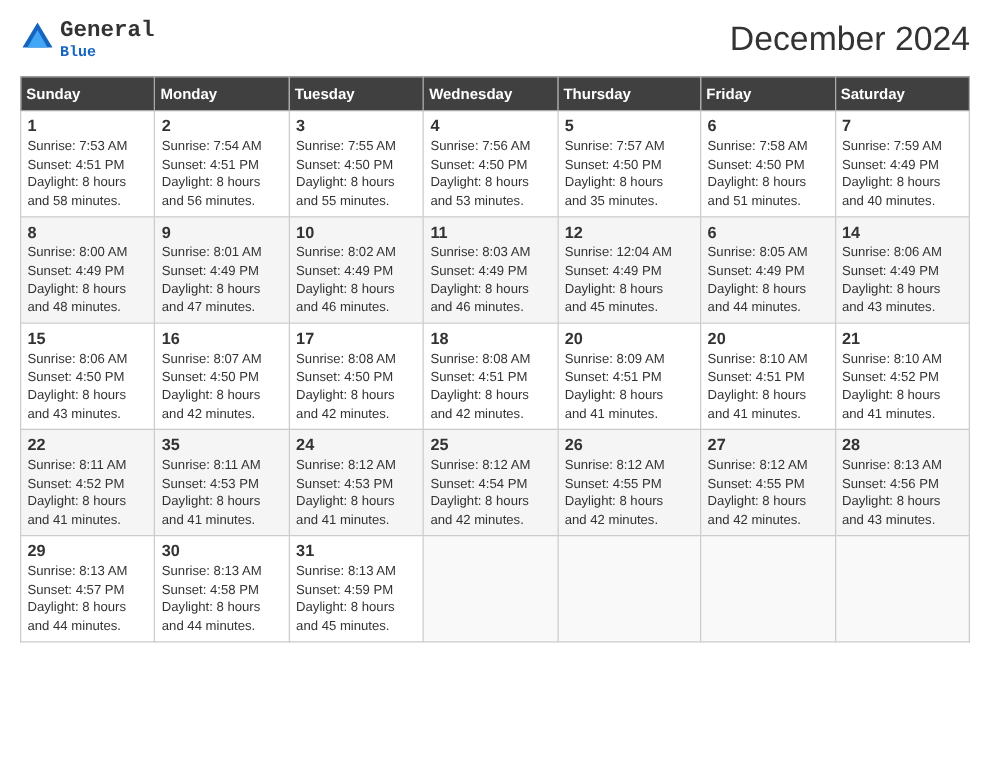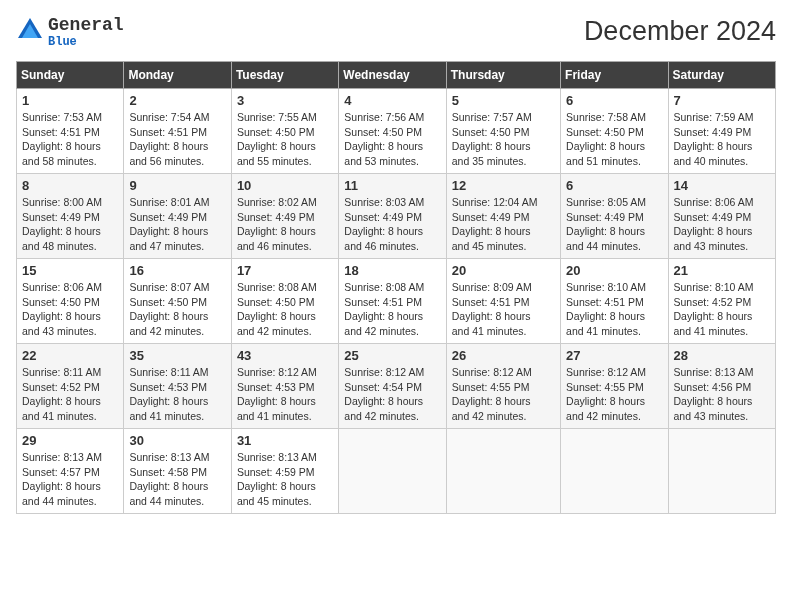--- a/index.html
+++ b/index.html
@@ -332,21 +332,21 @@
         <td>
           <span class="day-num">35</span>
           <div class="cell-content">
             <div>Sunrise: 8:11 AM</div>
             <div>Sunset: 4:53 PM</div>
             <div>Daylight: 8 hours</div>
             <div>and 41 minutes.</div>
           </div>
         </td>
         <td>
-          <span class="day-num">43</span>
+          <span class="day-num">24</span>
           <div class="cell-content">
             <div>Sunrise: 8:12 AM</div>
             <div>Sunset: 4:53 PM</div>
             <div>Daylight: 8 hours</div>
             <div>and 41 minutes.</div>
           </div>
         </td>
         <td>
           <span class="day-num">25</span>
           <div class="cell-content">

